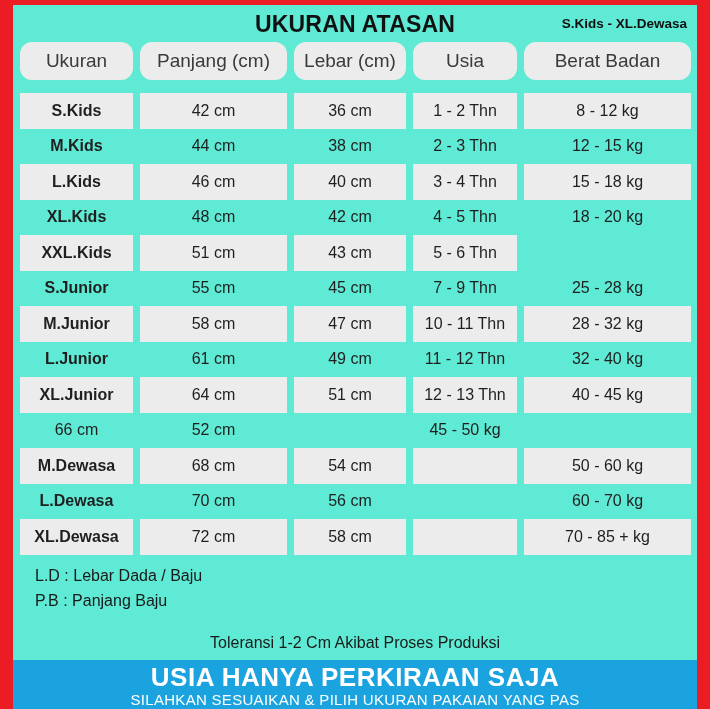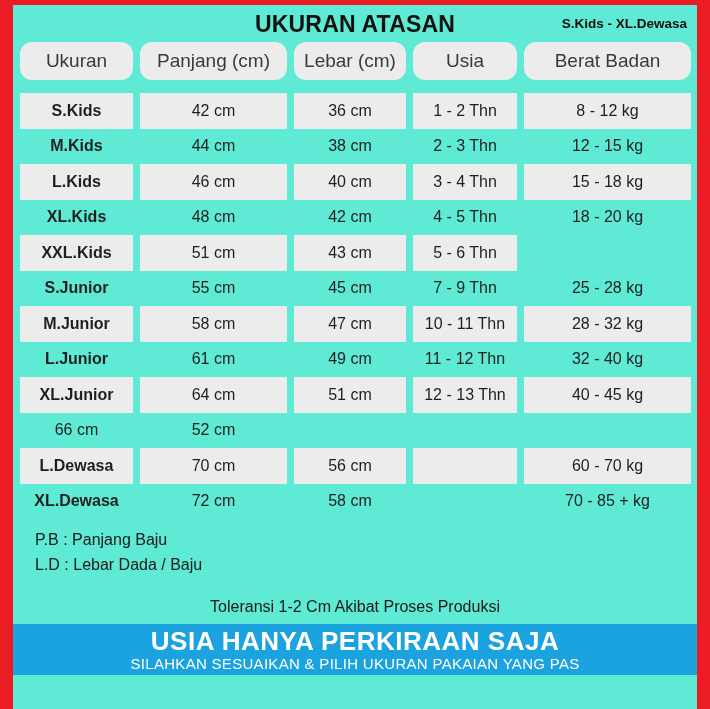--- a/index.html
+++ b/index.html
@@ -177,43 +177,51 @@
         <div class="cell">64 cm</div>
         <div class="cell">51 cm</div>
         <div class="cell">12 - 13 Thn</div>
         <div class="cell">40 - 45 kg</div>
       </div>
 
       <div class="grid data-row">
         <div class="cell">66 cm</div>
         <div class="cell">52 cm</div>
         <div class="cell"></div>
-      </div>
-
+        <div class="cell">45 - 50 kg</div>
+      </div>
+
+      <div class="grid data-row">
+        <div class="cell size-label size-dewasa">M.Dewasa</div>
+        <div class="cell">68 cm</div>
+        <div class="cell">54 cm</div>
+        <div class="cell"></div>
+        <div class="cell">50 - 60 kg</div>
+      </div>
 
       <div class="grid data-row">
         <div class="cell size-label size-dewasa">L.Dewasa</div>
         <div class="cell">70 cm</div>
         <div class="cell">56 cm</div>
         <div class="cell"></div>
         <div class="cell">60 - 70 kg</div>
       </div>
 
       <div class="grid data-row">
         <div class="cell size-label size-dewasa">XL.Dewasa</div>
         <div class="cell">72 cm</div>
         <div class="cell">58 cm</div>
         <div class="cell"></div>
         <div class="cell">70 - 85 + kg</div>
       </div>
     </div>
 
     <div class="notes">
+      <div>L.D : Lebar Dada / Baju</div>
       <div>P.B : Panjang Baju</div>
-      <div>L.D : Lebar Dada / Baju</div>
     </div>
 
     <div class="tolerance">Toleransi 1-2 Cm Akibat Proses Produksi</div>
 
     <div class="banner">
       <div class="banner-line1">USIA HANYA PERKIRAAN SAJA</div>
       <div class="banner-line2">SILAHKAN SESUAIKAN &amp; PILIH UKURAN PAKAIAN YANG PAS</div>
     </div>
 
   </div>

